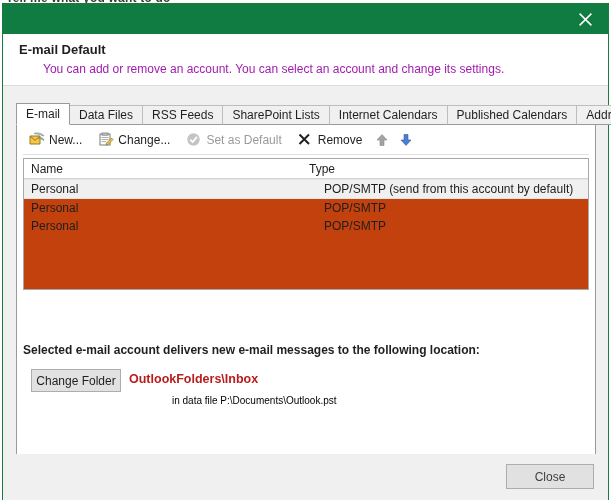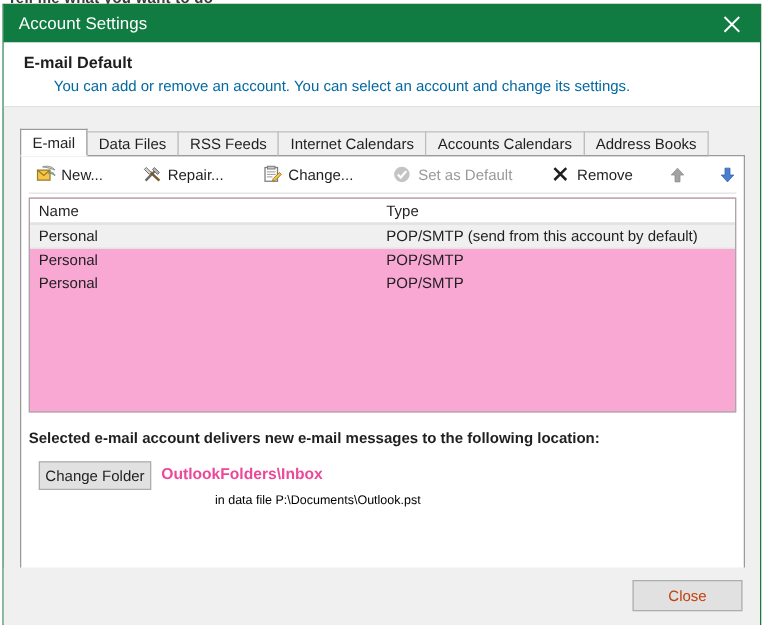--- a/index.html
+++ b/index.html
@@ -94,21 +94,21 @@
     top: 8px;
     font-size: 13px;
     font-weight: bold;
     color: #1f1f1f;
   }
   #header-subtitle {
     position: absolute;
     left: 40px;
     top: 28px;
     font-size: 12px;
-    color: #0369a1;
+    color: #a21caf;
   }
 
   
   #dialog-body {
     position: relative;
     height: 414px;
     background: #f0f0f0;
   }
 
   
@@ -161,21 +161,20 @@
   
   #accounts-toolbar {
     position: absolute;
     left: 0; top: 0;
     width: 578px;
     height: 29px;
     display: flex;
     align-items: center;
     padding-left: 5px;
     box-sizing: border-box;
-    justify-content: space-between;
   }
   .toolbar-button {
     display: flex;
     align-items: center;
     height: 22px;
     padding: 0 6px;
     margin-right: 3px;
     font-size: 12px;
     color: #1f1f1f;
     cursor: default;
@@ -209,42 +208,43 @@
     height: 1px;
     background: #e1e1e1;
   }
 
   
   #accounts-list {
     position: absolute;
     left: 6px;
     top: 33px;
     width: 566px;
-    height: 172px;
+    height: 132px;
     box-sizing: border-box;
     border: 1px solid #a8a8a8;
-    background: #f9a8d4;
+    background: #c2410c;
     overflow: hidden;
   }
   #accounts-list-header {
     display: flex;
     height: 19px;
     background: #ffffff;
     border-bottom: 1px solid #d6d6d6;
     font-size: 12px;
     color: #1f1f1f;
   }
   .col-name { width: 281px; padding-left: 7px; box-sizing: border-box; display: flex; align-items: center; }
   .col-type { flex: 1; padding-left: 4px; box-sizing: border-box; display: flex; align-items: center; }
   .account-row {
     display: flex;
     height: 18px;
     font-size: 12px;
     color: #1f1f1f;
     cursor: default;
+    gap: 15px;
   }
   .account-row.is-selected {
     background: #f0f0f0;
     border-top: 1px solid #e3e3e3;
     border-bottom: 1px solid #e3e3e3;
     height: 18px;
   }
 
   
   #delivery-section {
@@ -274,21 +274,21 @@
     align-items: center;
     justify-content: center;
     cursor: default;
   }
   #delivery-folder {
     position: absolute;
     left: 106px;
     top: 29px;
     font-size: 12.5px;
     font-weight: bold;
-    color: #ec4899;
+    color: #b91c1c;
   }
   #delivery-datafile {
     position: absolute;
     left: 106px;
     top: 52px;
     font-size: 10px;
     color: #000000;
     margin-left: 43px;
   }
 
@@ -304,40 +304,39 @@
   #close-button {
     position: absolute;
     right: 14px;
     top: 10px;
     width: 88px;
     height: 25px;
     box-sizing: border-box;
     background: #e1e1e1;
     border: 1px solid #adadad;
     font-size: 12px;
-    color: #c2410c;
+    color: #404040;
     display: flex;
     align-items: center;
     justify-content: center;
     cursor: default;
   }
 </style>
 </head>
 <body>
 
 <div id="app-backdrop"></div>
 
 <div id="ribbon-sliver">
   <div id="ribbon-sliver-text">Tell me what you want to do</div>
 </div>
 
 <div id="dialog-window">
 
   <div id="title-bar">
-    <div id="title-text">Account Settings</div>
     <div id="title-close-button">
       <svg width="15" height="15" viewBox="0 0 15 15" aria-hidden="true">
         <path d="M1.6 1.6 L13.4 13.4 M13.4 1.6 L1.6 13.4" stroke="#ffffff" stroke-width="1.5" fill="none"></path>
       </svg>
     </div>
   </div>
 
   <div id="dialog-header">
     <div id="header-title">E-mail Default</div>
     <div id="header-subtitle">You can add or remove an account. You can select an account and change its settings.</div>
@@ -349,24 +348,27 @@
       <div class="tab-item is-selected">
           <span>E-mail</span>
         </div>
       <div class="tab-item">
           <span>Data Files</span>
         </div>
       <div class="tab-item">
           <span>RSS Feeds</span>
         </div>
       <div class="tab-item">
+          <span>SharePoint Lists</span>
+        </div>
+      <div class="tab-item">
           <span>Internet Calendars</span>
         </div>
       <div class="tab-item">
-          <span>Accounts Calendars</span>
+          <span>Published Calendars</span>
         </div>
       <div class="tab-item">
           <span>Address Books</span>
         </div>
     </div>
 
     <div id="tab-panel">
 
       <div id="accounts-toolbar">
 
@@ -375,31 +377,20 @@
             <svg width="16" height="15" viewBox="0 0 16 15" aria-hidden="true">
               <path d="M1 4 L11 4 L11 12 L1 12 Z" fill="#f5c64c" stroke="#9a7a22" stroke-width="1"></path>
               <path d="M1 4 L6 8.4 L11 4" fill="none" stroke="#9a7a22" stroke-width="1"></path>
               <path d="M5 1.5 C8 0.3 13 1 15 4 C12.5 3 9 2 5 1.5 Z" fill="#cfd8d2" stroke="#8a958e" stroke-width="0.8"></path>
               <path d="M9.5 6.5 C12 5 14.5 6 15 8.5 C13 7 11 6.5 9.5 6.5 Z" fill="#9fb8a4" stroke="#6f8a75" stroke-width="0.7"></path>
             </svg>
           </span>
           <span>New...</span>
         </div>
 
-        <div class="toolbar-button">
-          <span class="tb-icon">
-            <svg width="16" height="15" viewBox="0 0 16 15" aria-hidden="true">
-              <path d="M2.5 12.5 L10.5 4.2" stroke="#6b6b6b" stroke-width="2" fill="none"></path>
-              <path d="M9.5 2 L13.5 6 L12 7.5 L8 3.5 Z" fill="#b9b9b9" stroke="#6b6b6b" stroke-width="0.8"></path>
-              <path d="M13.5 12.5 L6 5.5" stroke="#7a5a2a" stroke-width="2" fill="none"></path>
-              <path d="M3 2 L7 6 L5.5 7.5 L1.5 3.5 Z" fill="#d7d7d7" stroke="#6b6b6b" stroke-width="0.8"></path>
-            </svg>
-          </span>
-          <span>Repair...</span>
-        </div>
 
         <div class="toolbar-button">
           <span class="tb-icon">
             <svg width="16" height="15" viewBox="0 0 16 15" aria-hidden="true">
               <rect x="2" y="2" width="10" height="11" fill="#ffffff" stroke="#7b7b7b" stroke-width="1"></rect>
               <rect x="4" y="1" width="6" height="2.2" fill="#c9c9c9" stroke="#7b7b7b" stroke-width="0.8"></rect>
               <path d="M3.5 5.5 H10.5 M3.5 7.5 H10.5 M3.5 9.5 H8" stroke="#9a9a9a" stroke-width="0.8"></path>
               <path d="M8.5 11 L13.5 6 L15 7.5 L10 12.5 L8 13 Z" fill="#f5c64c" stroke="#9a7a22" stroke-width="0.8"></path>
             </svg>
           </span>

